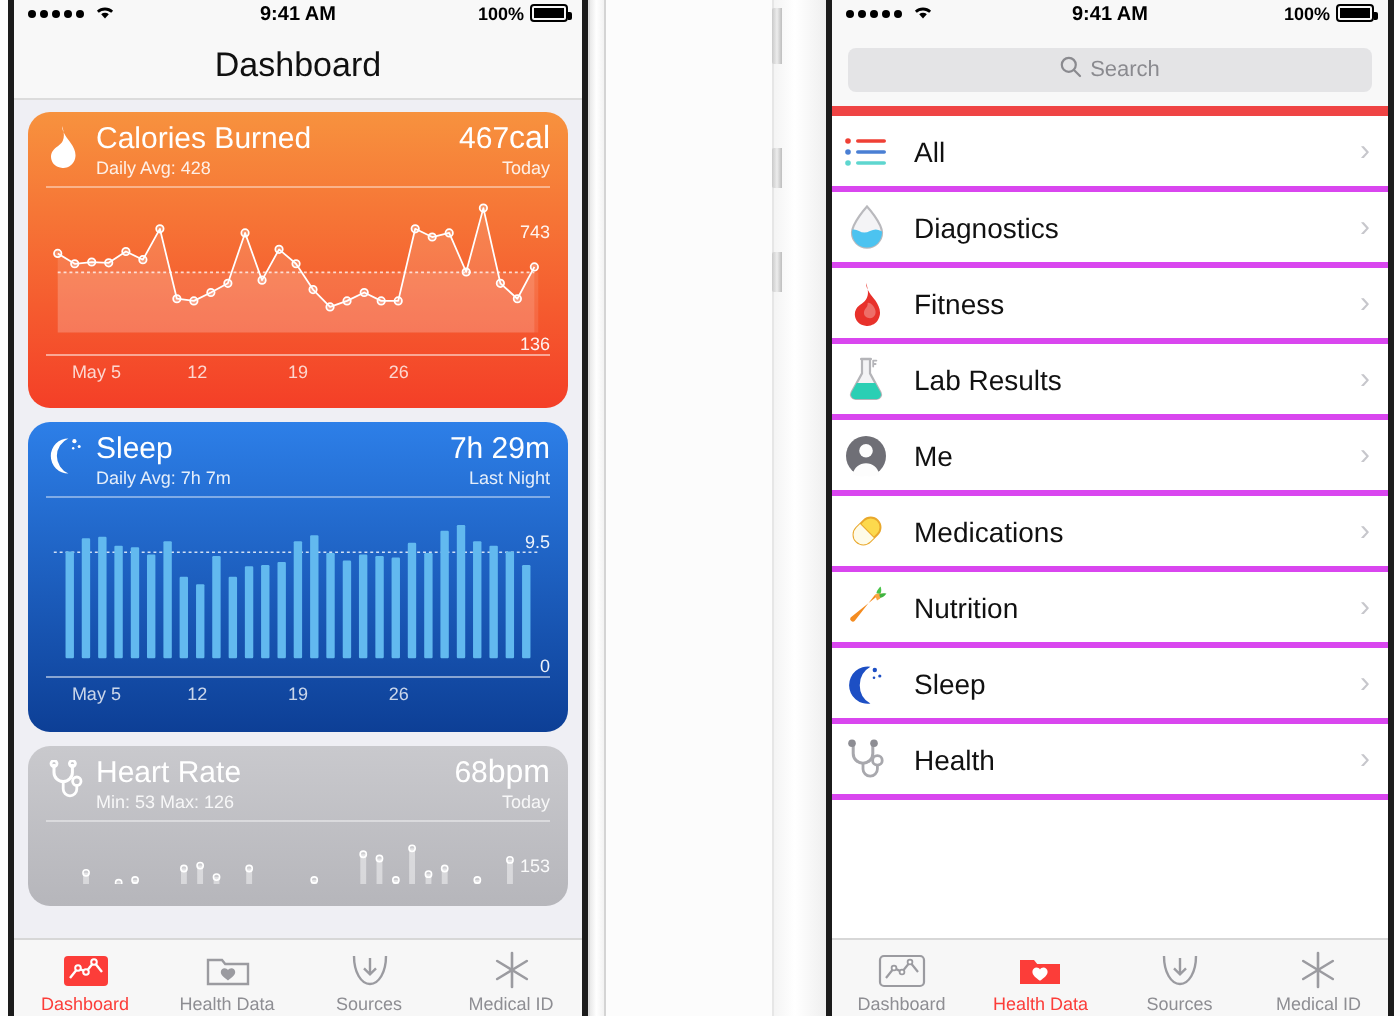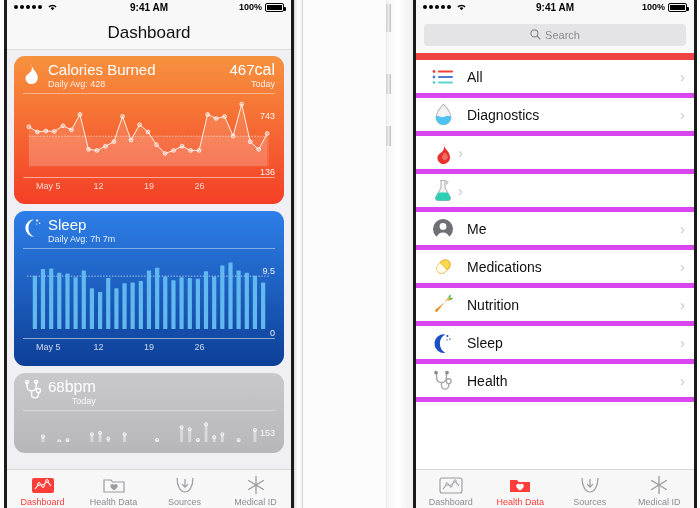--- a/index.html
+++ b/index.html
@@ -48,21 +48,21 @@
   .statusbar {
     height: 20px; flex: 0 0 20px;
     background: #f8f8f8;
     display: flex; align-items: center; padding: 0 7px;
     font-size: 10px; color: #000; font-weight: bold; position: relative;
   }
   .sb-left { display: flex; align-items: center; gap: 2px; }
   .dot { width: 4px; height: 4px; border-radius: 50%; background: #000; display:inline-block; }
   .wifi { margin-left: 3px; font-size: 10px; line-height: 1; }
   .sb-time { position:absolute; left: 0; right: 0; text-align:center; font-size: 10px; font-weight: bold; }
-  .sb-right { margin-left: auto; display: flex; align-items: flex-end; gap: 3px; position: relative; z-index: 2;}
+  .sb-right { margin-left: auto; display: flex; align-items: flex-start; gap: 3px; position: relative; z-index: 2;}
   .batt-pct { font-size: 9px; font-weight: bold; }
   .batt {
     width: 19px; height: 9px; border: 1px solid #000; border-radius: 2px;
     position: relative; padding: 1px;
   }
   .batt i { display:block; height:100%; width:100%; background:#000; }
   .batt::after {
     content:''; position:absolute; right:-3px; top:2.5px; width:2px; height:4px;
     background:#000; border-radius:0 1px 1px 0;
   }
@@ -116,30 +116,30 @@
   .tabbar {
     flex: 0 0 42px; background: #f7f7f7; border-top: 1px solid #d7d7d7;
     display: flex; align-items: center;
   }
   .tab { flex: 1 1 0; text-align:center; color:#8e8e93; }
   .tab .tab-ic { height: 22px; display:flex; align-items:center; justify-content:center; }
   .tab .tab-lb { font-size: 9px; margin-top: 1px; display:block; }
   .tab.active { color: #fc3d39; }
 
   
-  .searchwrap { flex: 0 0 36px; background: #f8f8f8; padding: 7px 8px; border-bottom: 7px solid #ef4444;}
+  .searchwrap { flex: 0 0 36px; background: #f8f8f8; padding: 7px 8px; border-bottom: 5px solid #ef4444;}
   .searchbar {
     height: 22px; background: #e4e4e6; border-radius: 4px;
     display:flex; align-items:center; justify-content:center; gap: 4px;
     color: #8a8a8f; font-size: 11px;
   }
   .list { flex: 1 1 auto; background:#fff; overflow:hidden; }
   .row {
     height: 38px; display:flex; align-items:center;
-    padding: 0 9px 0 12px; border-bottom: 5px solid #d946ef; background:#fff;
+    padding: 0 9px 0 2px; border-bottom: 3px solid #d946ef; background:#fff;
   }
   .row:last-child { border-bottom: 1px solid #e0e0e0; }
   .row-ic { flex: 0 0 30px; width:30px; height:26px; display:flex; align-items:center; justify-content:center; }
   .row-lb { flex: 1 1 auto; font-size: 14px; color: #111; padding-left: 9px; }
   .chev { color:#c7c7cc; font-size: 15px; font-weight: 300; line-height: 1; }
   .list-filler { background:#efeff4; flex: 1 1 auto; }
 </style>
 </head>
 <body>
 
@@ -257,20 +257,24 @@
                   <path d="M11.2 1.2A8.4 8.4 0 1 0 11.2 18.8 9.6 9.6 0 0 1 11.2 1.2z" fill="#fff"></path>
                   <circle cx="14.2" cy="2.6" r="1.05" fill="#fff"></circle>
                   <circle cx="16.6" cy="5.3" r=".75" fill="#fff"></circle>
                   <circle cx="13.6" cy="6.1" r=".6" fill="#fff"></circle>
                 </svg>
             </div>
             <div class="card-titles">
               <div class="card-title">Sleep</div>
               <div class="card-sub">Daily Avg: 7h 7m</div>
             </div>
+            <div class="card-vals">
+              <div class="card-val"><span>7h 29m</span><small></small></div>
+              <div class="card-val2">Last Night</div>
+            </div>
           </div>
           <div class="card-rule"></div>
           <div class="plot" style="height:90px">
             <span class="ymax">9.5</span>
             <span class="ymin">0</span>
             <svg class="chart" id="svg-sleep" viewBox="0 0 258 90" preserveAspectRatio="none">
                 <line x1="4" y1="27.81052631578947" x2="252" y2="27.81052631578947" stroke="rgba(255,255,255,0.8)" stroke-width="0.8" stroke-dasharray="1.5 1.5"></line>
                 <rect x="10.0" y="27.4" width="4.3" height="54.6" fill="#62b9ef" rx="0.6"></rect>
                 <rect x="18.3" y="20.6" width="4.3" height="61.4" fill="#62b9ef" rx="0.6"></rect>
                 <rect x="26.7" y="19.9" width="4.3" height="62.1" fill="#62b9ef" rx="0.6"></rect>
@@ -315,20 +319,24 @@
         <div class="card heart">
           <div class="card-head">
             <div class="card-ic">
               <svg width="22" height="20" viewBox="0 0 22 20">
                   <path d="M4 2v4.2a4.6 4.6 0 0 0 9.2 0V2" fill="none" stroke="#fff" stroke-width="1.5"></path>
                   <circle cx="4" cy="1.8" r="1.5" fill="none" stroke="#fff" stroke-width="1.4"></circle>
                   <circle cx="13.2" cy="1.8" r="1.5" fill="none" stroke="#fff" stroke-width="1.4"></circle>
                   <path d="M8.6 10.9v3.6a3.4 3.4 0 0 0 6.8 0V12" fill="none" stroke="#fff" stroke-width="1.4"></path>
                   <circle cx="15.4" cy="10.6" r="2.1" fill="none" stroke="#fff" stroke-width="1.4"></circle>
                 </svg>
+            </div>
+            <div class="card-titles">
+              <div class="card-title">Heart Rate</div>
+              <div class="card-sub">Min: 53 Max: 126</div>
             </div>
             <div class="card-vals">
               <div class="card-val"><span>68</span><small>bpm</small></div>
               <div class="card-val2">Today</div>
             </div>
           </div>
           <div class="card-rule"></div>
           <div class="plot" style="height:32px">
             <span class="ymax">153</span>
             <svg class="chart" id="svg-hr" viewBox="0 0 258 32" preserveAspectRatio="none">
@@ -491,39 +499,41 @@
           <div class="chev">›</div>
         </div>
 
         <div class="row">
           <div class="row-ic">
             <svg width="16" height="22" viewBox="0 0 16 22">
                 <path d="M8 .5C8 .5 9.9 4.8 8.4 8 7.3 10.6 4.5 11.1 3.1 13.5c-1.6 2.8-.3 6.5 2.7 7.9 3 1.4 6.8.3 8.3-2.6 2-3.6.3-7-1.4-9.5C10.7 6.7 8 3.7 8 .5z" fill="#e8312b"></path>
                 <path d="M8.8 10.6c.2 1.6-.9 2.3-1.5 3.4-.8 1.6-.1 3.3 1.5 3.9 1.5.6 3.2 0 3.8-1.6.7-1.9-.4-3.6-1.5-4.9-.8-.9-2.1-1.3-2.3-.8z" fill="#f2a09a" opacity=".55"></path>
               </svg>
           </div>
+          <div class="row-lb">Fitness</div>
           <div class="chev">›</div>
         </div>
 
         <div class="row">
           <div class="row-ic">
             <svg width="20" height="23" viewBox="0 0 20 23">
                 <defs>
                   <clipPath id="flaskclip">
                     <path d="M8 1.5h4v7.2l5.2 9.4a2.3 2.3 0 0 1-2 3.4H4.8a2.3 2.3 0 0 1-2-3.4L8 8.7z"></path>
                   </clipPath>
                 </defs>
                 <path d="M8 1.5h4v7.2l5.2 9.4a2.3 2.3 0 0 1-2 3.4H4.8a2.3 2.3 0 0 1-2-3.4L8 8.7z" fill="#f3f3f5" stroke="#b4b4b8" stroke-width="1.1"></path>
                 <g clip-path="url(#flaskclip)">
                   <rect x="0" y="13.5" width="20" height="10" fill="#2bcfb4"></rect>
                 </g>
                 <path d="M7.6 1.5h4.8" stroke="#b4b4b8" stroke-width="1.2" stroke-linecap="round"></path>
                 <path d="M13.6 2.3v3M13.6 2.3h1.6M13.6 4h1.2" stroke="#b4b4b8" stroke-width=".9" stroke-linecap="round"></path>
               </svg>
           </div>
+          <div class="row-lb">Lab Results</div>
           <div class="chev">›</div>
         </div>
 
         <div class="row">
           <div class="row-ic">
             <svg width="22" height="22" viewBox="0 0 22 22">
                 <circle cx="11" cy="11" r="10" fill="#6f6f76"></circle>
                 <circle cx="11" cy="8.4" r="3.4" fill="#fdfdfd"></circle>
                 <path d="M4.3 20.2c.8-3.6 3.4-5.6 6.7-5.6s5.9 2 6.7 5.6A9.9 9.9 0 0 1 11 21a9.9 9.9 0 0 1-6.7-.8z" fill="#fdfdfd"></path>
               </svg>

